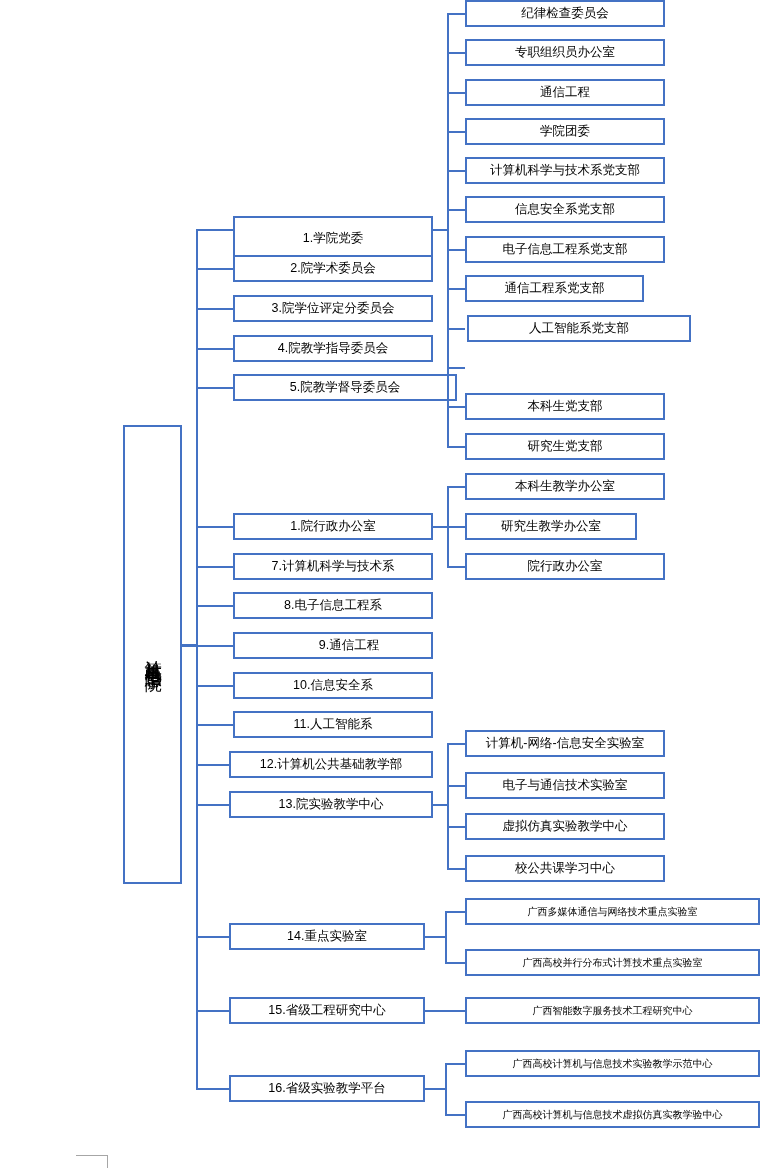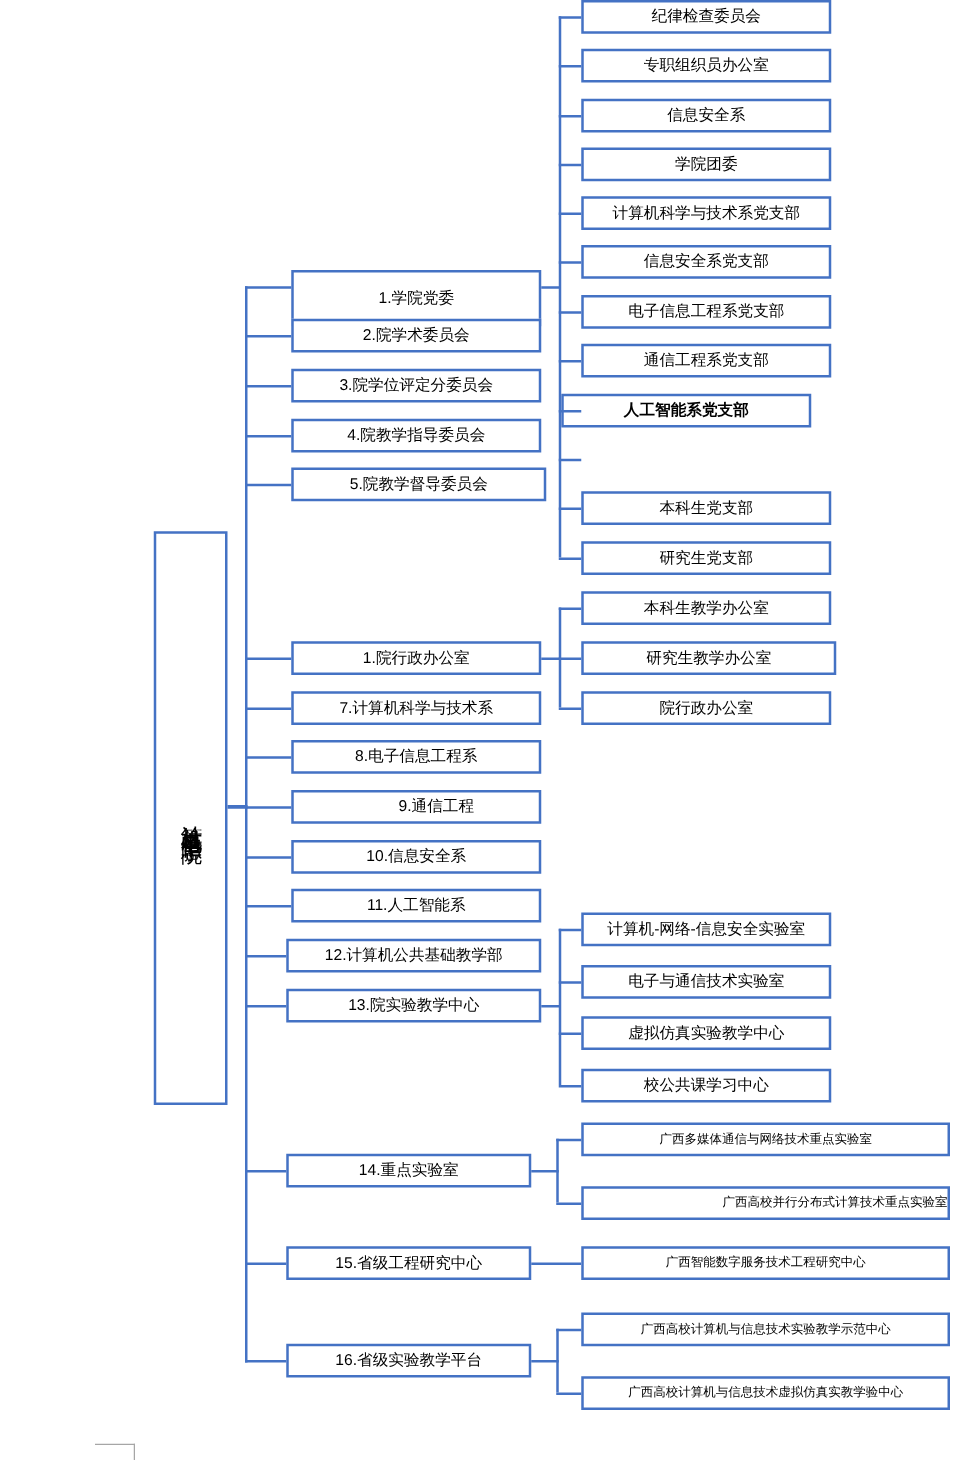--- a/index.html
+++ b/index.html
@@ -89,21 +89,21 @@
   <div class="node" style="left:233px; top:295px; width:200px; height:27px;">
     <span>3.院学位评定分委员会</span>
   </div>
   <div class="ln-h" style="left:196px; top:308px; width:37px;"></div>
 
   <div class="node" style="left:233px; top:335px; width:200px; height:27px;">
     <span>4.院教学指导委员会</span>
   </div>
   <div class="ln-h" style="left:196px; top:348px; width:37px;"></div>
 
-  <div class="node" style="left:233px; top:374px; width:204px; height:27px;">
+  <div class="node" style="left:233px; top:374px; width:224px; height:27px;">
     <span>5.院教学督导委员会</span>
   </div>
   <div class="ln-h" style="left:196px; top:387px; width:37px;"></div>
 
   <div class="node" style="left:233px; top:513px; width:200px; height:27px;">
     <span>1.院行政办公室</span>
   </div>
   <div class="ln-h" style="left:196px; top:526px; width:37px;"></div>
 
   <div class="node" style="left:233px; top:553px; width:200px; height:27px;">
@@ -163,21 +163,21 @@
     <span>纪律检查委员会</span>
   </div>
   <div class="ln-h" style="left:447px; top:13px; width:18px;"></div>
 
   <div class="node" style="left:465px; top:39px; width:200px; height:27px;">
     <span>专职组织员办公室</span>
   </div>
   <div class="ln-h" style="left:447px; top:52px; width:18px;"></div>
 
   <div class="node" style="left:465px; top:79px; width:200px; height:27px;">
-    <span>信息安全系</span>
+    <span>通信工程</span>
   </div>
   <div class="ln-h" style="left:447px; top:92px; width:18px;"></div>
 
   <div class="node" style="left:465px; top:118px; width:200px; height:27px;">
     <span>学院团委</span>
   </div>
   <div class="ln-h" style="left:447px; top:131px; width:18px;"></div>
 
   <div class="node" style="left:465px; top:157px; width:200px; height:27px;justify-content:center;">
     <span>计算机科学与技术系党支部</span>
@@ -187,26 +187,26 @@
   <div class="node" style="left:465px; top:196px; width:200px; height:27px;">
     <span>信息安全系党支部</span>
   </div>
   <div class="ln-h" style="left:447px; top:209px; width:18px;"></div>
 
   <div class="node" style="left:465px; top:236px; width:200px; height:27px;justify-content:center;">
     <span>电子信息工程系党支部</span>
   </div>
   <div class="ln-h" style="left:447px; top:249px; width:18px;"></div>
 
-  <div class="node" style="left:465px; top:275px; width:200px; height:27px;">
+  <div class="node" style="left:465px; top:275px; width:179px; height:27px;">
     <span>通信工程系党支部</span>
   </div>
   <div class="ln-h" style="left:447px; top:288px; width:18px;"></div>
 
-  <div class="node" style="left:449px; top:315px; width:200px; height:27px;font-weight:bold;">
+  <div class="node" style="left:467px; top:315px; width:224px; height:27px;">
     <span>人工智能系党支部</span>
   </div>
   <div class="ln-h" style="left:447px; top:328px; width:18px;"></div>
 
   <div class="ln-h" style="left:447px; top:367px; width:18px;"></div>
 
   <div class="node" style="left:465px; top:393px; width:200px; height:27px;">
     <span>本科生党支部</span>
   </div>
   <div class="ln-h" style="left:447px; top:406px; width:18px;"></div>
@@ -217,21 +217,21 @@
   <div class="ln-h" style="left:447px; top:446px; width:18px;"></div>
 
   <div class="ln-h" style="left:433px; top:526px; width:15px;"></div>
   <div class="ln-v" style="left:447px; top:486px; height:80px;"></div>
 
   <div class="node" style="left:465px; top:473px; width:200px; height:27px;">
     <span>本科生教学办公室</span>
   </div>
   <div class="ln-h" style="left:447px; top:486px; width:18px;"></div>
 
-  <div class="node" style="left:465px; top:513px; width:204px; height:27px;">
+  <div class="node" style="left:465px; top:513px; width:172px; height:27px;">
     <span>研究生教学办公室</span>
   </div>
   <div class="ln-h" style="left:447px; top:526px; width:18px;"></div>
 
   <div class="node" style="left:465px; top:553px; width:200px; height:27px;">
     <span>院行政办公室</span>
   </div>
   <div class="ln-h" style="left:447px; top:566px; width:18px;"></div>
 
   <div class="ln-h" style="left:433px; top:804px; width:15px;"></div>
@@ -258,21 +258,21 @@
   <div class="ln-h" style="left:447px; top:868px; width:18px;"></div>
 
   <div class="ln-h" style="left:425px; top:936px; width:22px;"></div>
   <div class="ln-v" style="left:445px; top:911px; height:51px;"></div>
 
   <div class="node wide-text" style="left:465px; top:898px; width:295px; height:27px;">
     <span>广西多媒体通信与网络技术重点实验室</span>
   </div>
   <div class="ln-h" style="left:445px; top:911px; width:20px;"></div>
 
-  <div class="node wide-text" style="left:465px; top:949px; width:295px; height:27px;justify-content:flex-end;">
+  <div class="node wide-text" style="left:465px; top:949px; width:295px; height:27px;">
     <span>广西高校并行分布式计算技术重点实验室</span>
   </div>
   <div class="ln-h" style="left:445px; top:962px; width:20px;"></div>
 
   <div class="ln-h" style="left:425px; top:1010px; width:40px;"></div>
 
   <div class="node wide-text" style="left:465px; top:997px; width:295px; height:27px;">
     <span>广西智能数字服务技术工程研究中心</span>
   </div>
 

